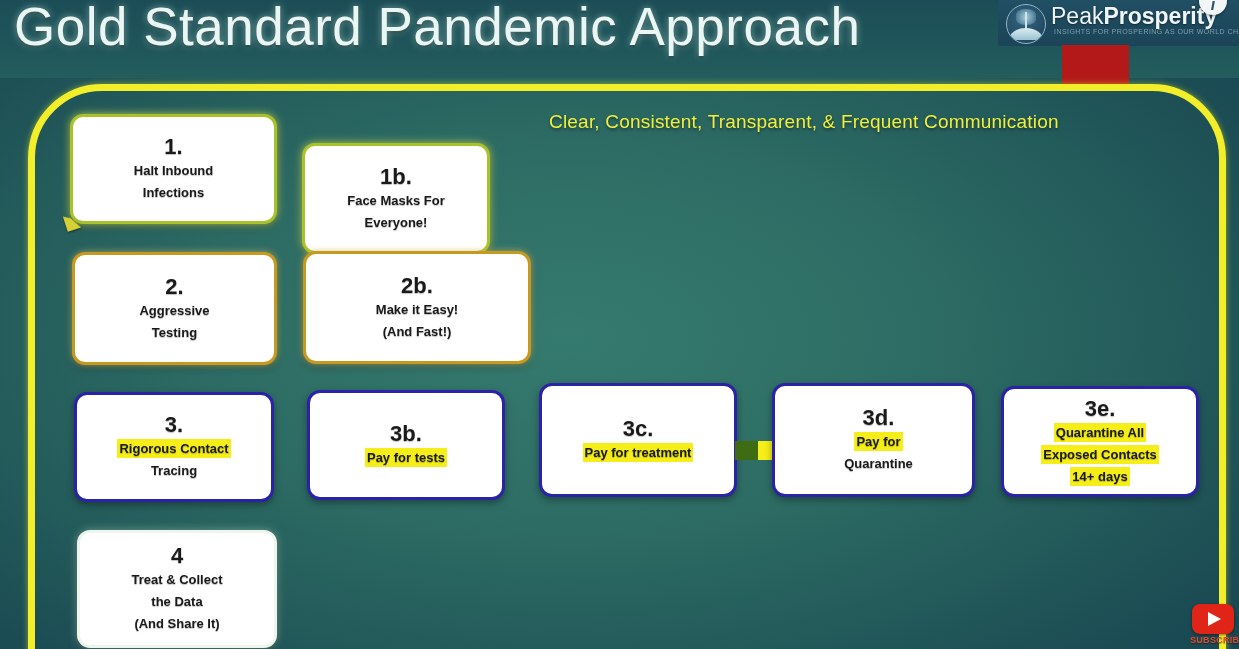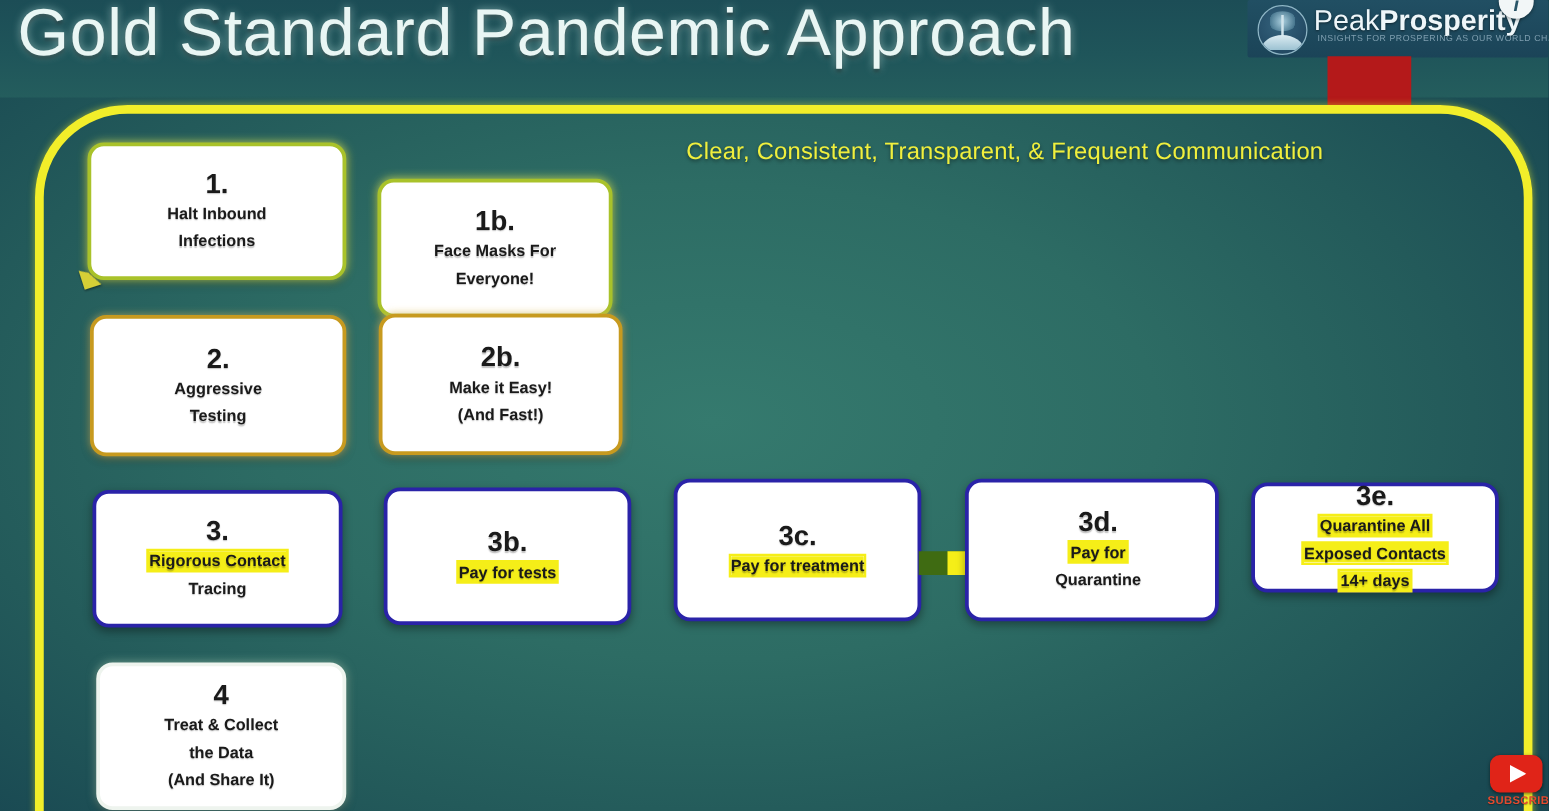--- a/index.html
+++ b/index.html
@@ -279,21 +279,21 @@
     <div class="body">Face Masks For</div>
     <div class="body">Everyone!</div>
   </div>
 
   <div class="card border-gold" style="left:72px; top:252px; width:205px; height:113px;">
     <div class="num">2.</div>
     <div class="body">Aggressive</div>
     <div class="body">Testing</div>
   </div>
 
-  <div class="card border-gold" style="left:303px; top:251px; width:195px; height:113px;justify-content:center;">
+  <div class="card border-gold" style="left:303px; top:251px; width:228px; height:113px;justify-content:center;">
     <div class="num">2b.</div>
     <div class="body">Make it Easy!</div>
     <div class="body">(And Fast!)</div>
   </div>
 
   <div class="card border-navy" style="left:74px; top:392px; width:200px; height:110px;">
     <div class="num">3.</div>
     <div class="body"><span class="hl">Rigorous Contact</span></div>
     <div class="body">Tracing</div>
   </div>
@@ -310,21 +310,21 @@
 
   <div class="gap-stroke"></div>
   <div class="gap-stroke-b"></div>
 
   <div class="card border-navy" style="left:772px; top:383px; width:203px; height:114px;padding-left:16px;">
     <div class="num">3d.</div>
     <div class="body"><span class="hl">Pay for</span></div>
     <div class="body">Quarantine</div>
   </div>
 
-  <div class="card border-navy" style="left:1001px; top:386px; width:198px; height:88px;">
+  <div class="card border-navy" style="left:1001px; top:386px; width:198px; height:111px;">
     <div class="num">3e.</div>
     <div class="body"><span class="hl">Quarantine All</span></div>
     <div class="body"><span class="hl">Exposed Contacts</span></div>
     <div class="body"><span class="hl">14+ days</span></div>
   </div>
 
   <div class="card border-white" style="left:77px; top:530px; width:200px; height:118px;">
     <div class="num">4</div>
     <div class="body">Treat &amp; Collect</div>
     <div class="body">the Data</div>

